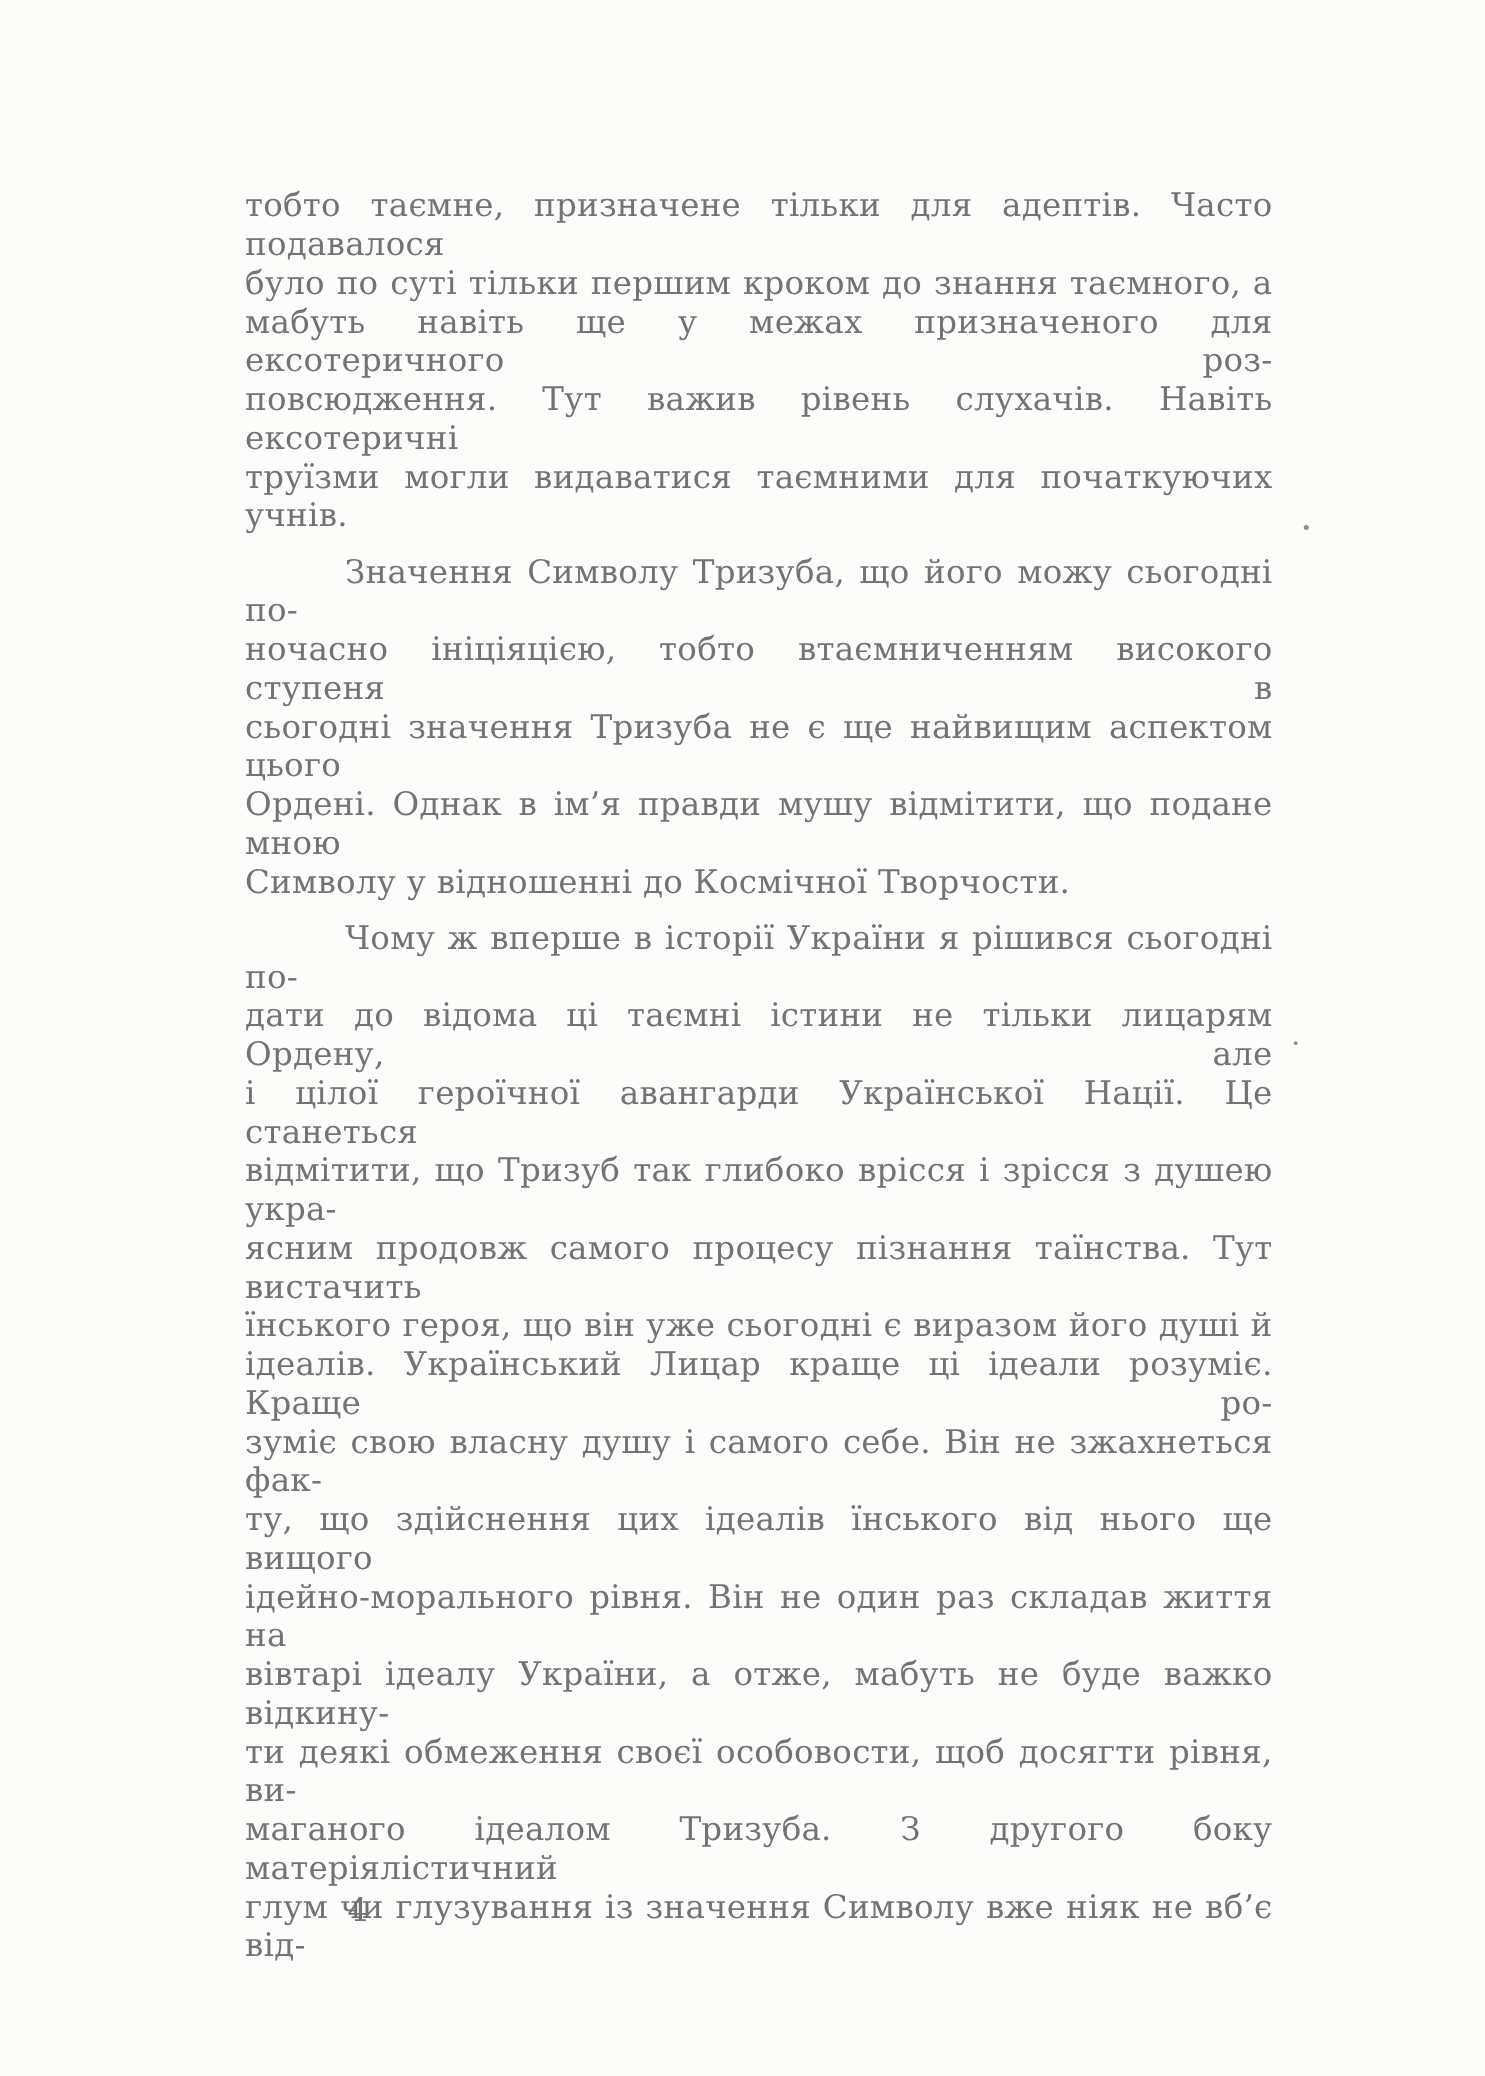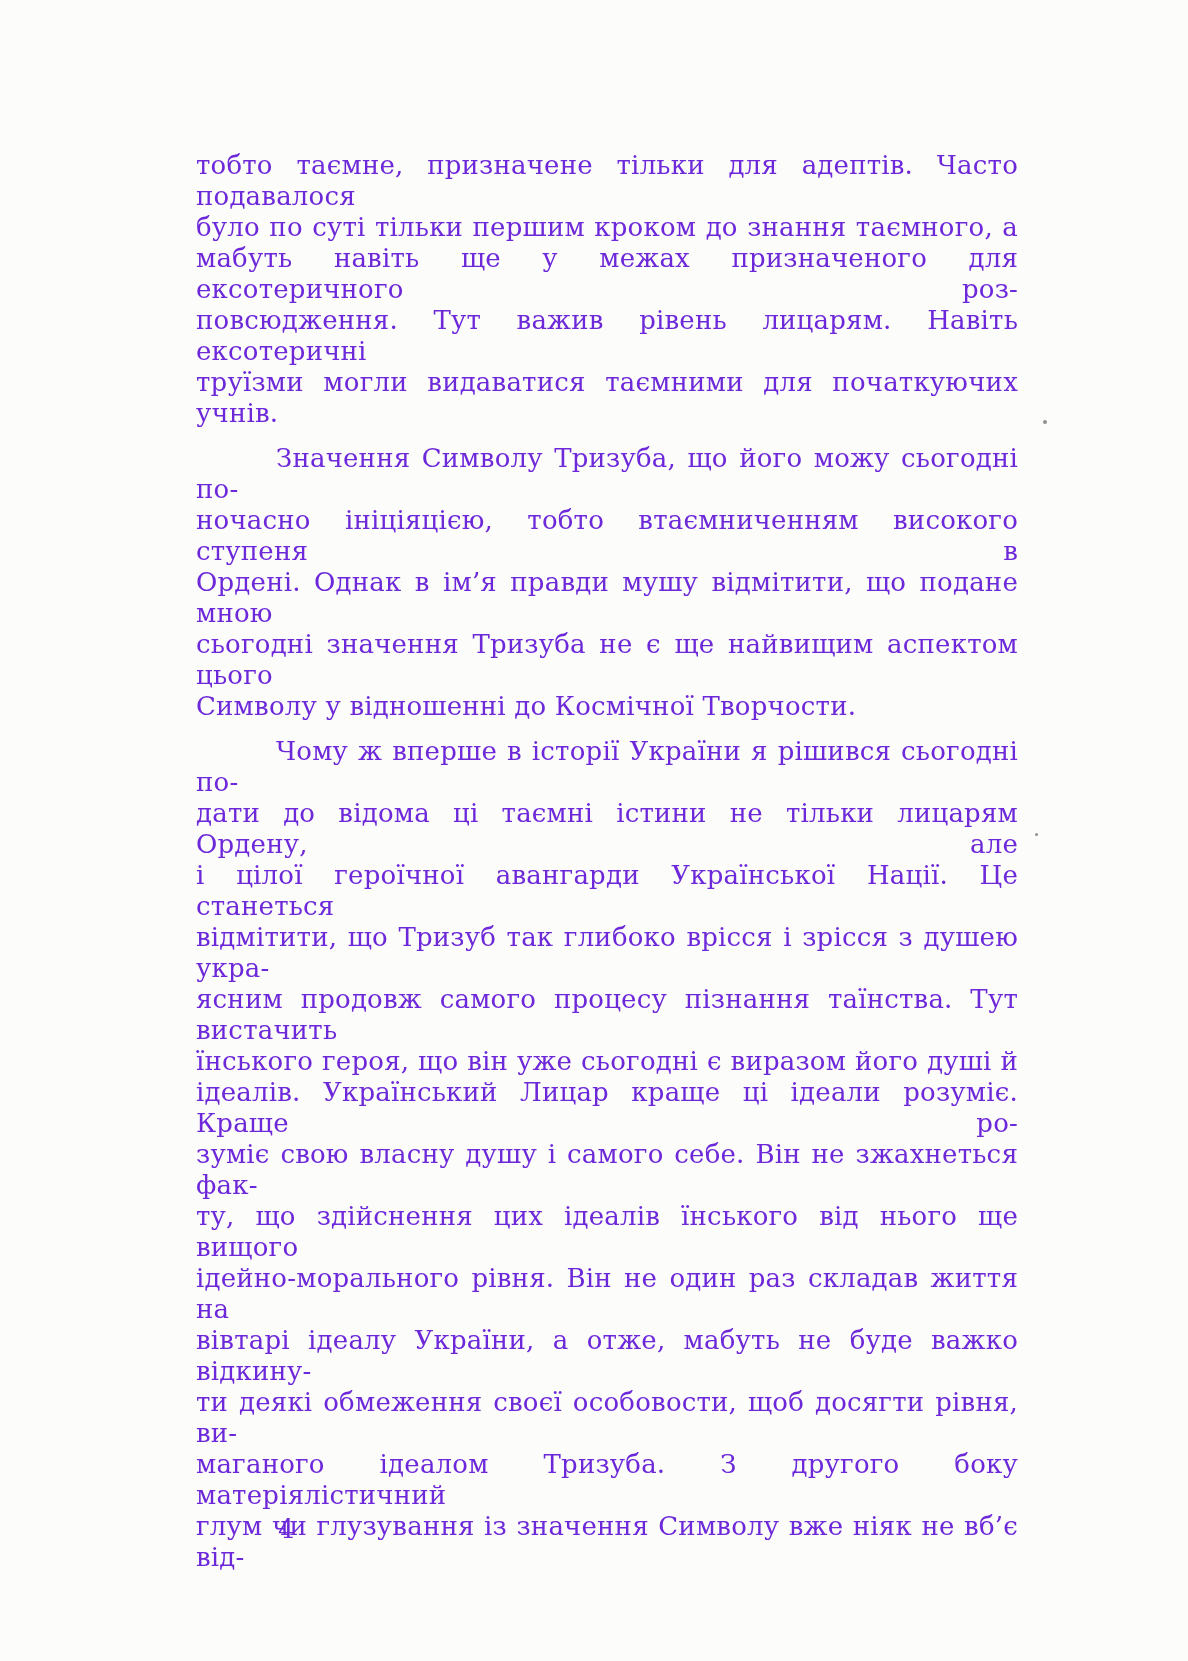--- a/index.html
+++ b/index.html
@@ -7,21 +7,21 @@
     padding: 0;
     background: #fbfbf9;
   }
   .page {
     position: relative;
     width: 1188px;
     height: 1661px;
     background: #fcfcfa;
     overflow: hidden;
     font-family: "DejaVu Serif", "Liberation Serif", serif;
-    color: #6d28d9;
+    color: #737373;
   }
   .text-block {
     position: absolute;
     left: 196px;
     top: 150px;
     width: 822px;
   }
   .para {
     margin: 0 0 14px 0;
   }
@@ -58,29 +58,29 @@
 <body>
 
 <div class="page">
 
   <div class="text-block">
 
     <div class="para">
       <div class="line">тобто таємне, призначене тільки для адептів. Часто подавалося</div>
       <div class="line">було по суті тільки першим кроком до знання таємного, а</div>
       <div class="line">мабуть навіть ще у межах призначеного для ексотеричного роз-</div>
-      <div class="line">повсюдження. Тут важив рівень лицарям. Навіть ексотеричні</div>
+      <div class="line">повсюдження. Тут важив рівень слухачів. Навіть ексотеричні</div>
       <div class="line end">труїзми могли видаватися таємними для початкуючих учнів.</div>
     </div>
 
     <div class="para">
       <div class="line indent">Значення Символу Тризуба, що його можу сьогодні по-</div>
       <div class="line">ночасно ініціяцією, тобто втаємниченням високого ступеня в</div>
+      <div class="line">сьогодні значення Тризуба не є ще найвищим аспектом цього</div>
       <div class="line">Ордені. Однак в ім’я правди мушу відмітити, що подане мною</div>
-      <div class="line">сьогодні значення Тризуба не є ще найвищим аспектом цього</div>
       <div class="line end">Символу у відношенні до Космічної Творчости.</div>
     </div>
 
     <div class="para">
       <div class="line indent">Чому ж вперше в історії України я рішився сьогодні по-</div>
       <div class="line">дати до відома ці таємні істини не тільки лицарям Ордену, але</div>
       <div class="line">і цілої героїчної авангарди Української Нації. Це станеться</div>
       <div class="line">відмітити, що Тризуб так глибоко врісся і зрісся з душею укра-</div>
       <div class="line">ясним продовж самого процесу пізнання таїнства. Тут вистачить</div>
       <div class="line">їнського героя, що він уже сьогодні є виразом його душі й</div>

